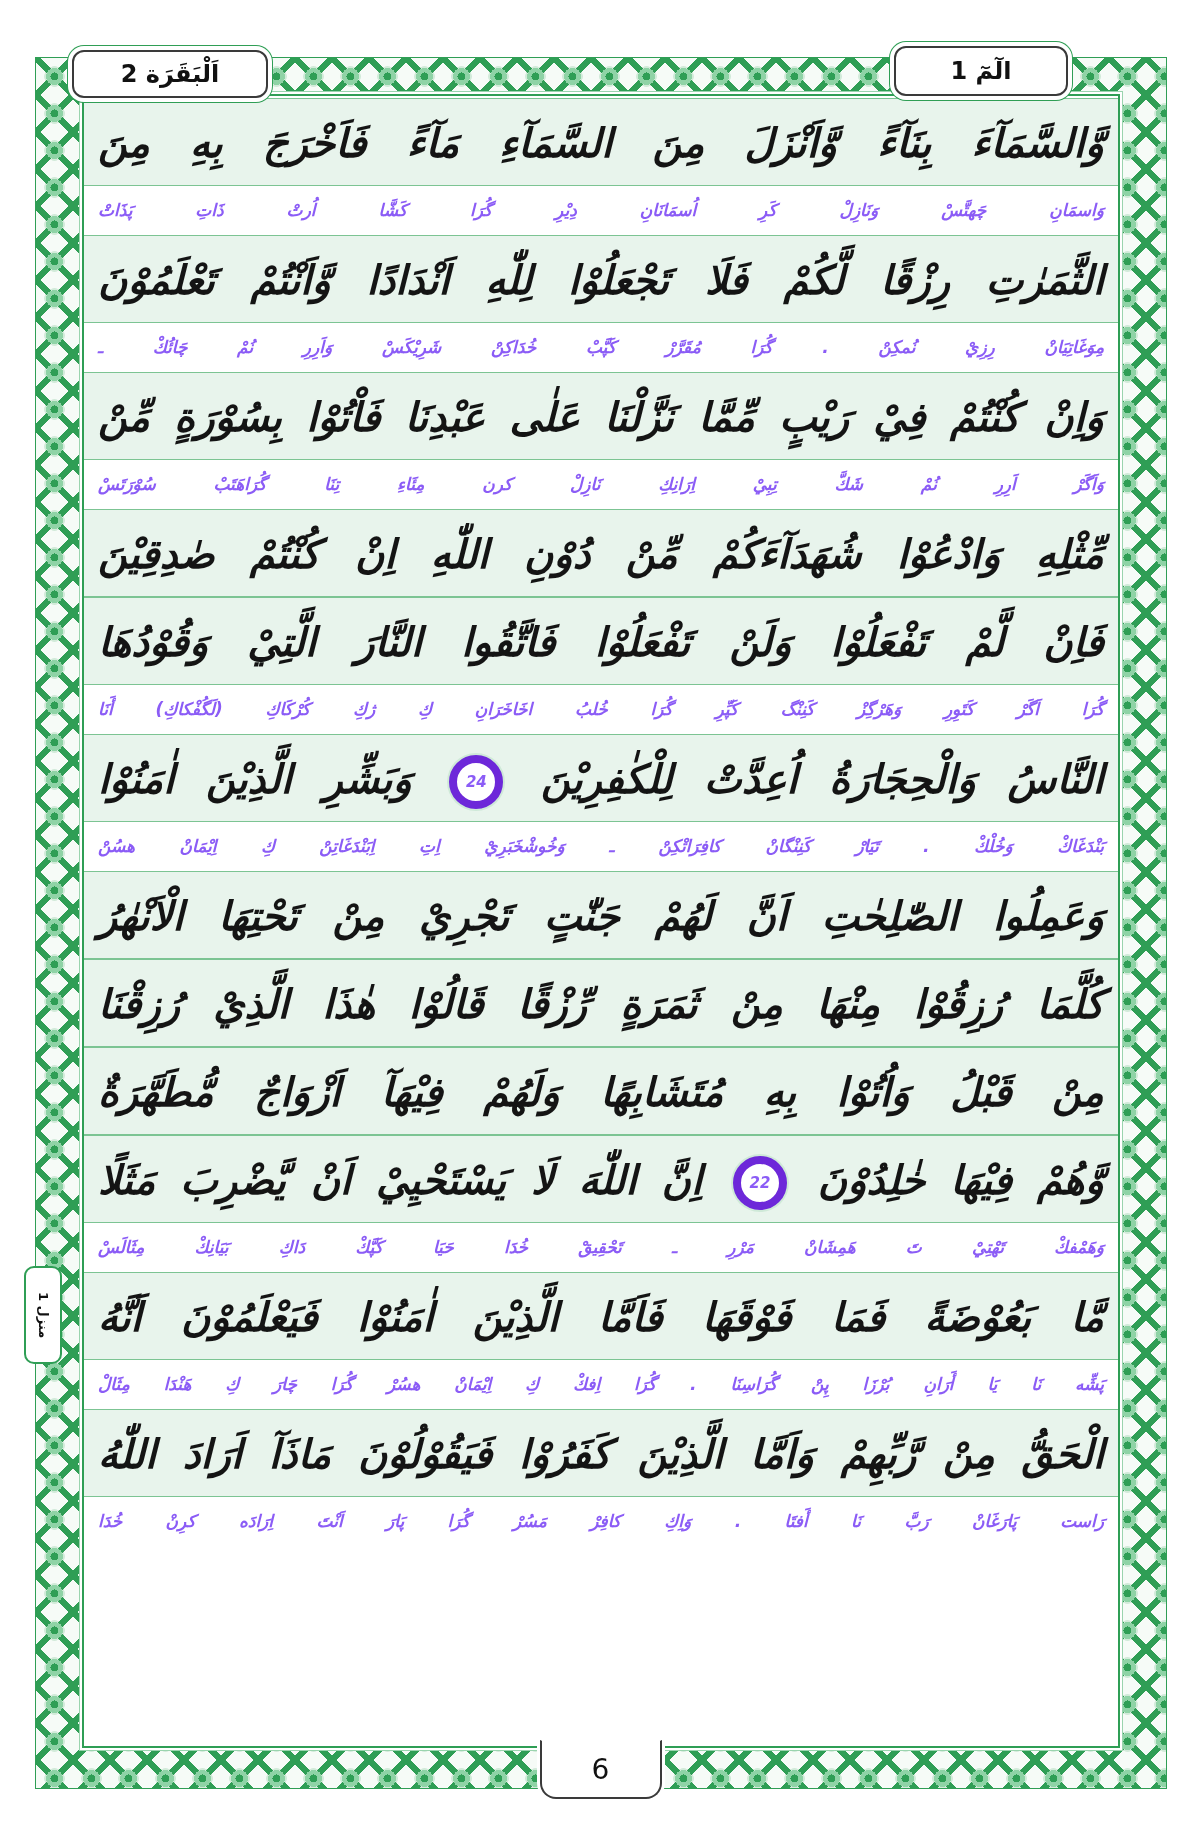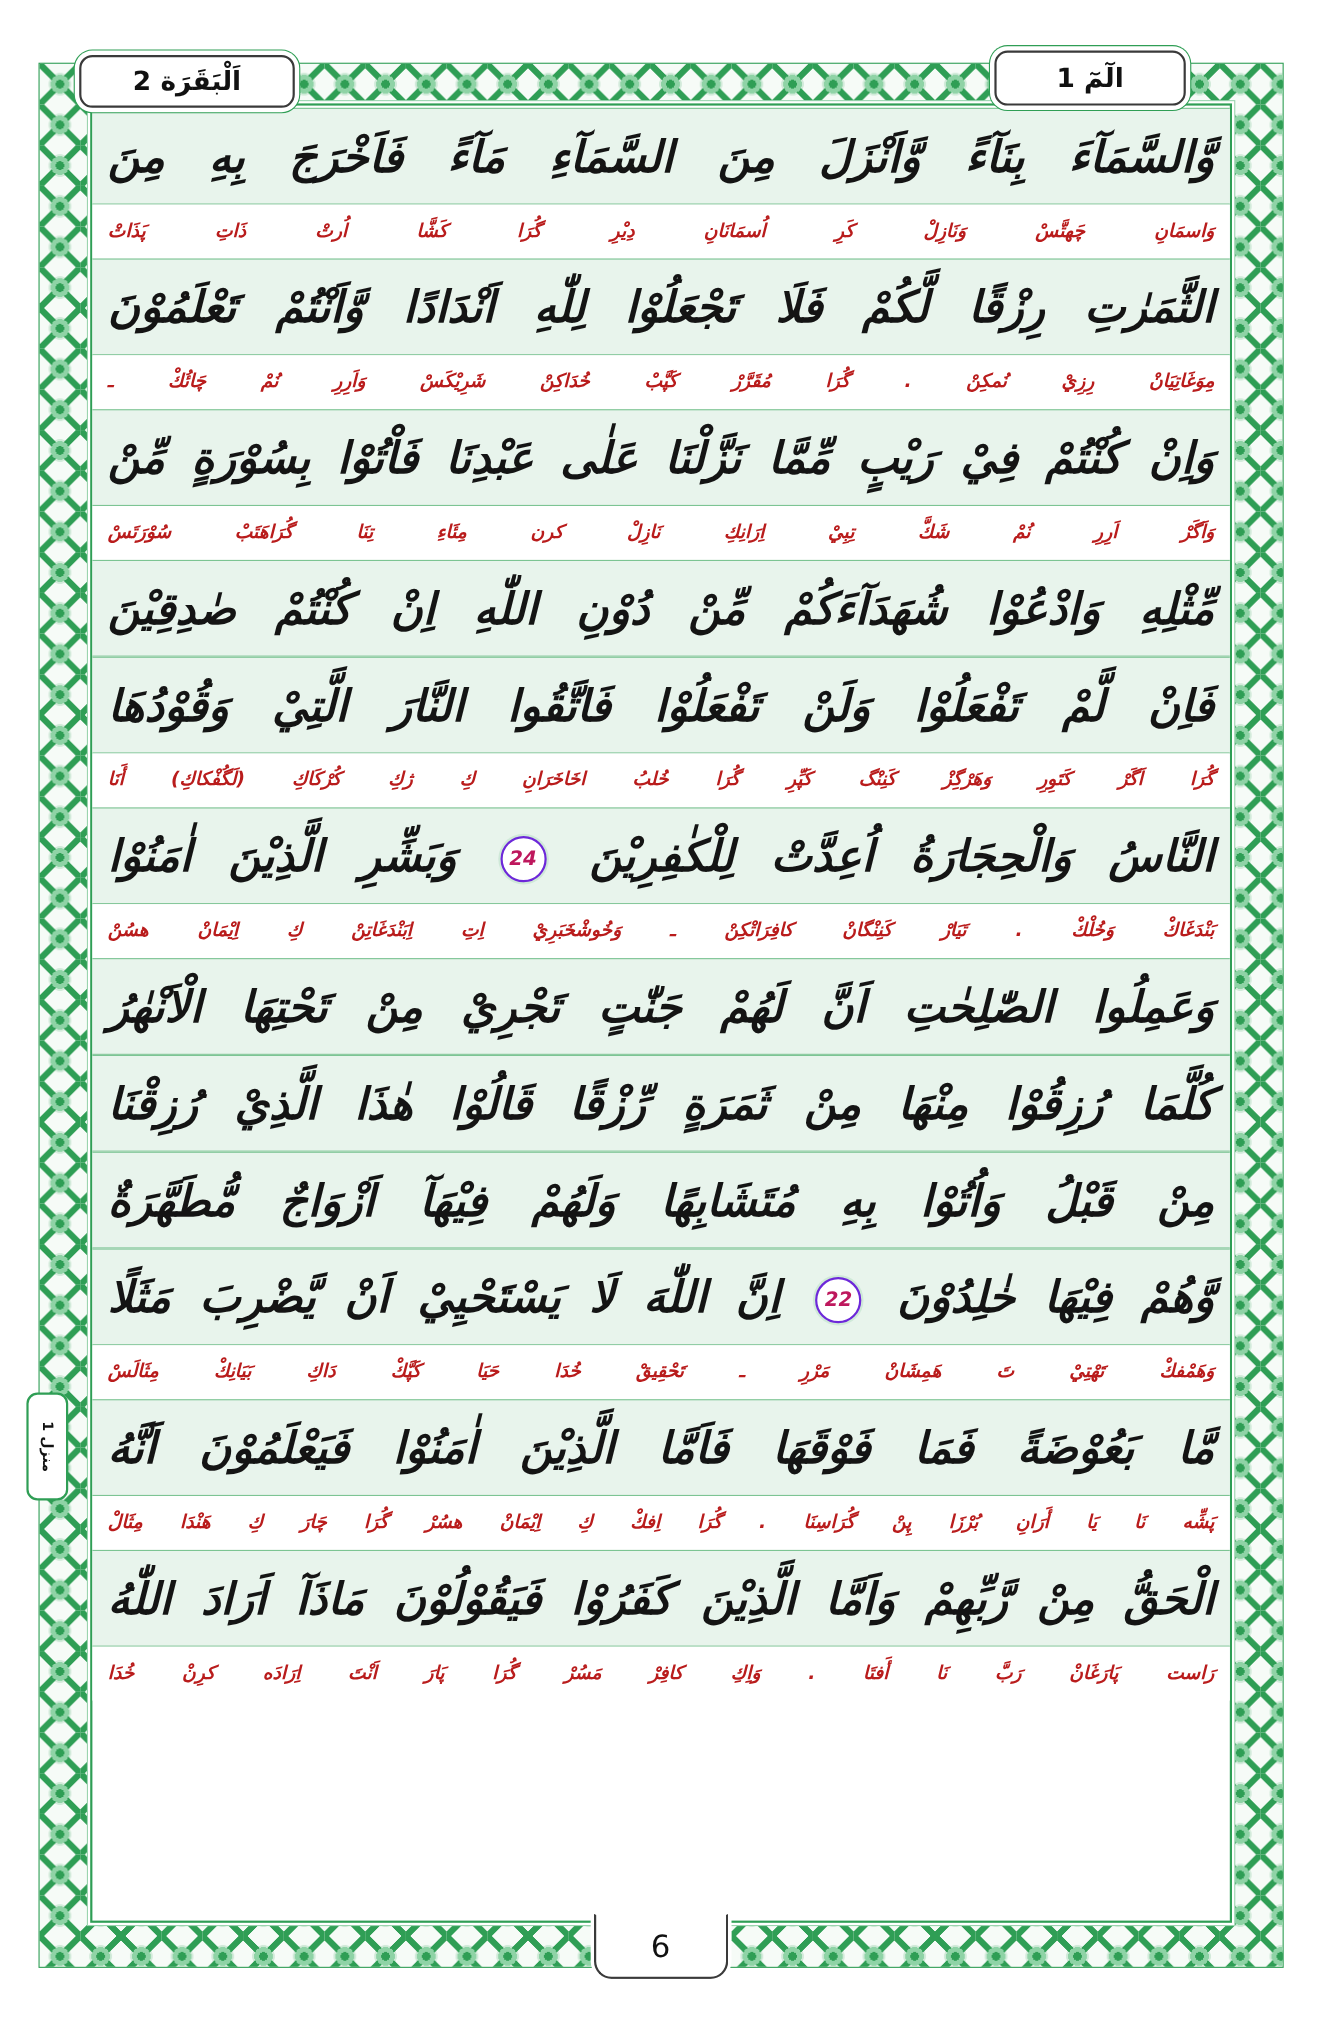--- a/index.html
+++ b/index.html
@@ -44,47 +44,47 @@
     height:88px;line-height:88px;
     background:#e8f4ec;
     border-top:1px solid #7cc493;
     border-bottom:1px solid #7cc493;
     font-size:40px;font-weight:700;color:#141414;
     letter-spacing:0;
   }
   .row.trans{
     height:49px;line-height:49px;
     background:#ffffff;
-    font-size:17px;font-weight:600;color:#b91c1c;
+    font-size:17px;font-weight:600;color:#8b5cf6;
   }
   .verse-circle{
     display:inline-flex;align-items:center;justify-content:center;
     width:38px;height:38px;
-    border:2px solid #6d28d9;border-radius:50%;
+    border:8px solid #6d28d9;border-radius:50%;
     box-shadow:0 0 0 2px #cfe9d8;
     background:#ffffff;
-    font-size:18px;font-weight:700;color:#be185d;
+    font-size:15px;font-weight:700;color:#8b5cf6;
     line-height:38px;vertical-align:middle;
     margin:0 6px;
   }
   .verse-circle:empty{display:none;}
   
   .cartouche{
     position:absolute;
     background:#ffffff;
     border:2px solid #3a3a3a;
     border-radius:12px;
     box-shadow:0 0 0 4px #ffffff, 0 0 0 5px #2f9e55;
     display:flex;align-items:center;justify-content:center;
     direction:rtl;
     font-size:24px;font-weight:700;color:#111;
     z-index:5;
   }
   .cartouche.left{left:72px;top:50px;width:192px;height:44px;}
-  .cartouche.right{right:123px;top:46px;width:170px;height:46px;}
+  .cartouche.right{right:133px;top:46px;width:170px;height:46px;}
   
   .page-tab{
     position:absolute;left:50%;top:1740px;transform:translateX(-50%);
     width:118px;height:56px;
     background:#ffffff;
     border:2px solid #3a3a3a;border-top:1px solid #ffffff;
     border-radius:0 0 16px 16px;
     box-shadow:0 0 0 3px #ffffff;
     display:flex;align-items:center;justify-content:center;
     font-size:28px;color:#111;z-index:6;

